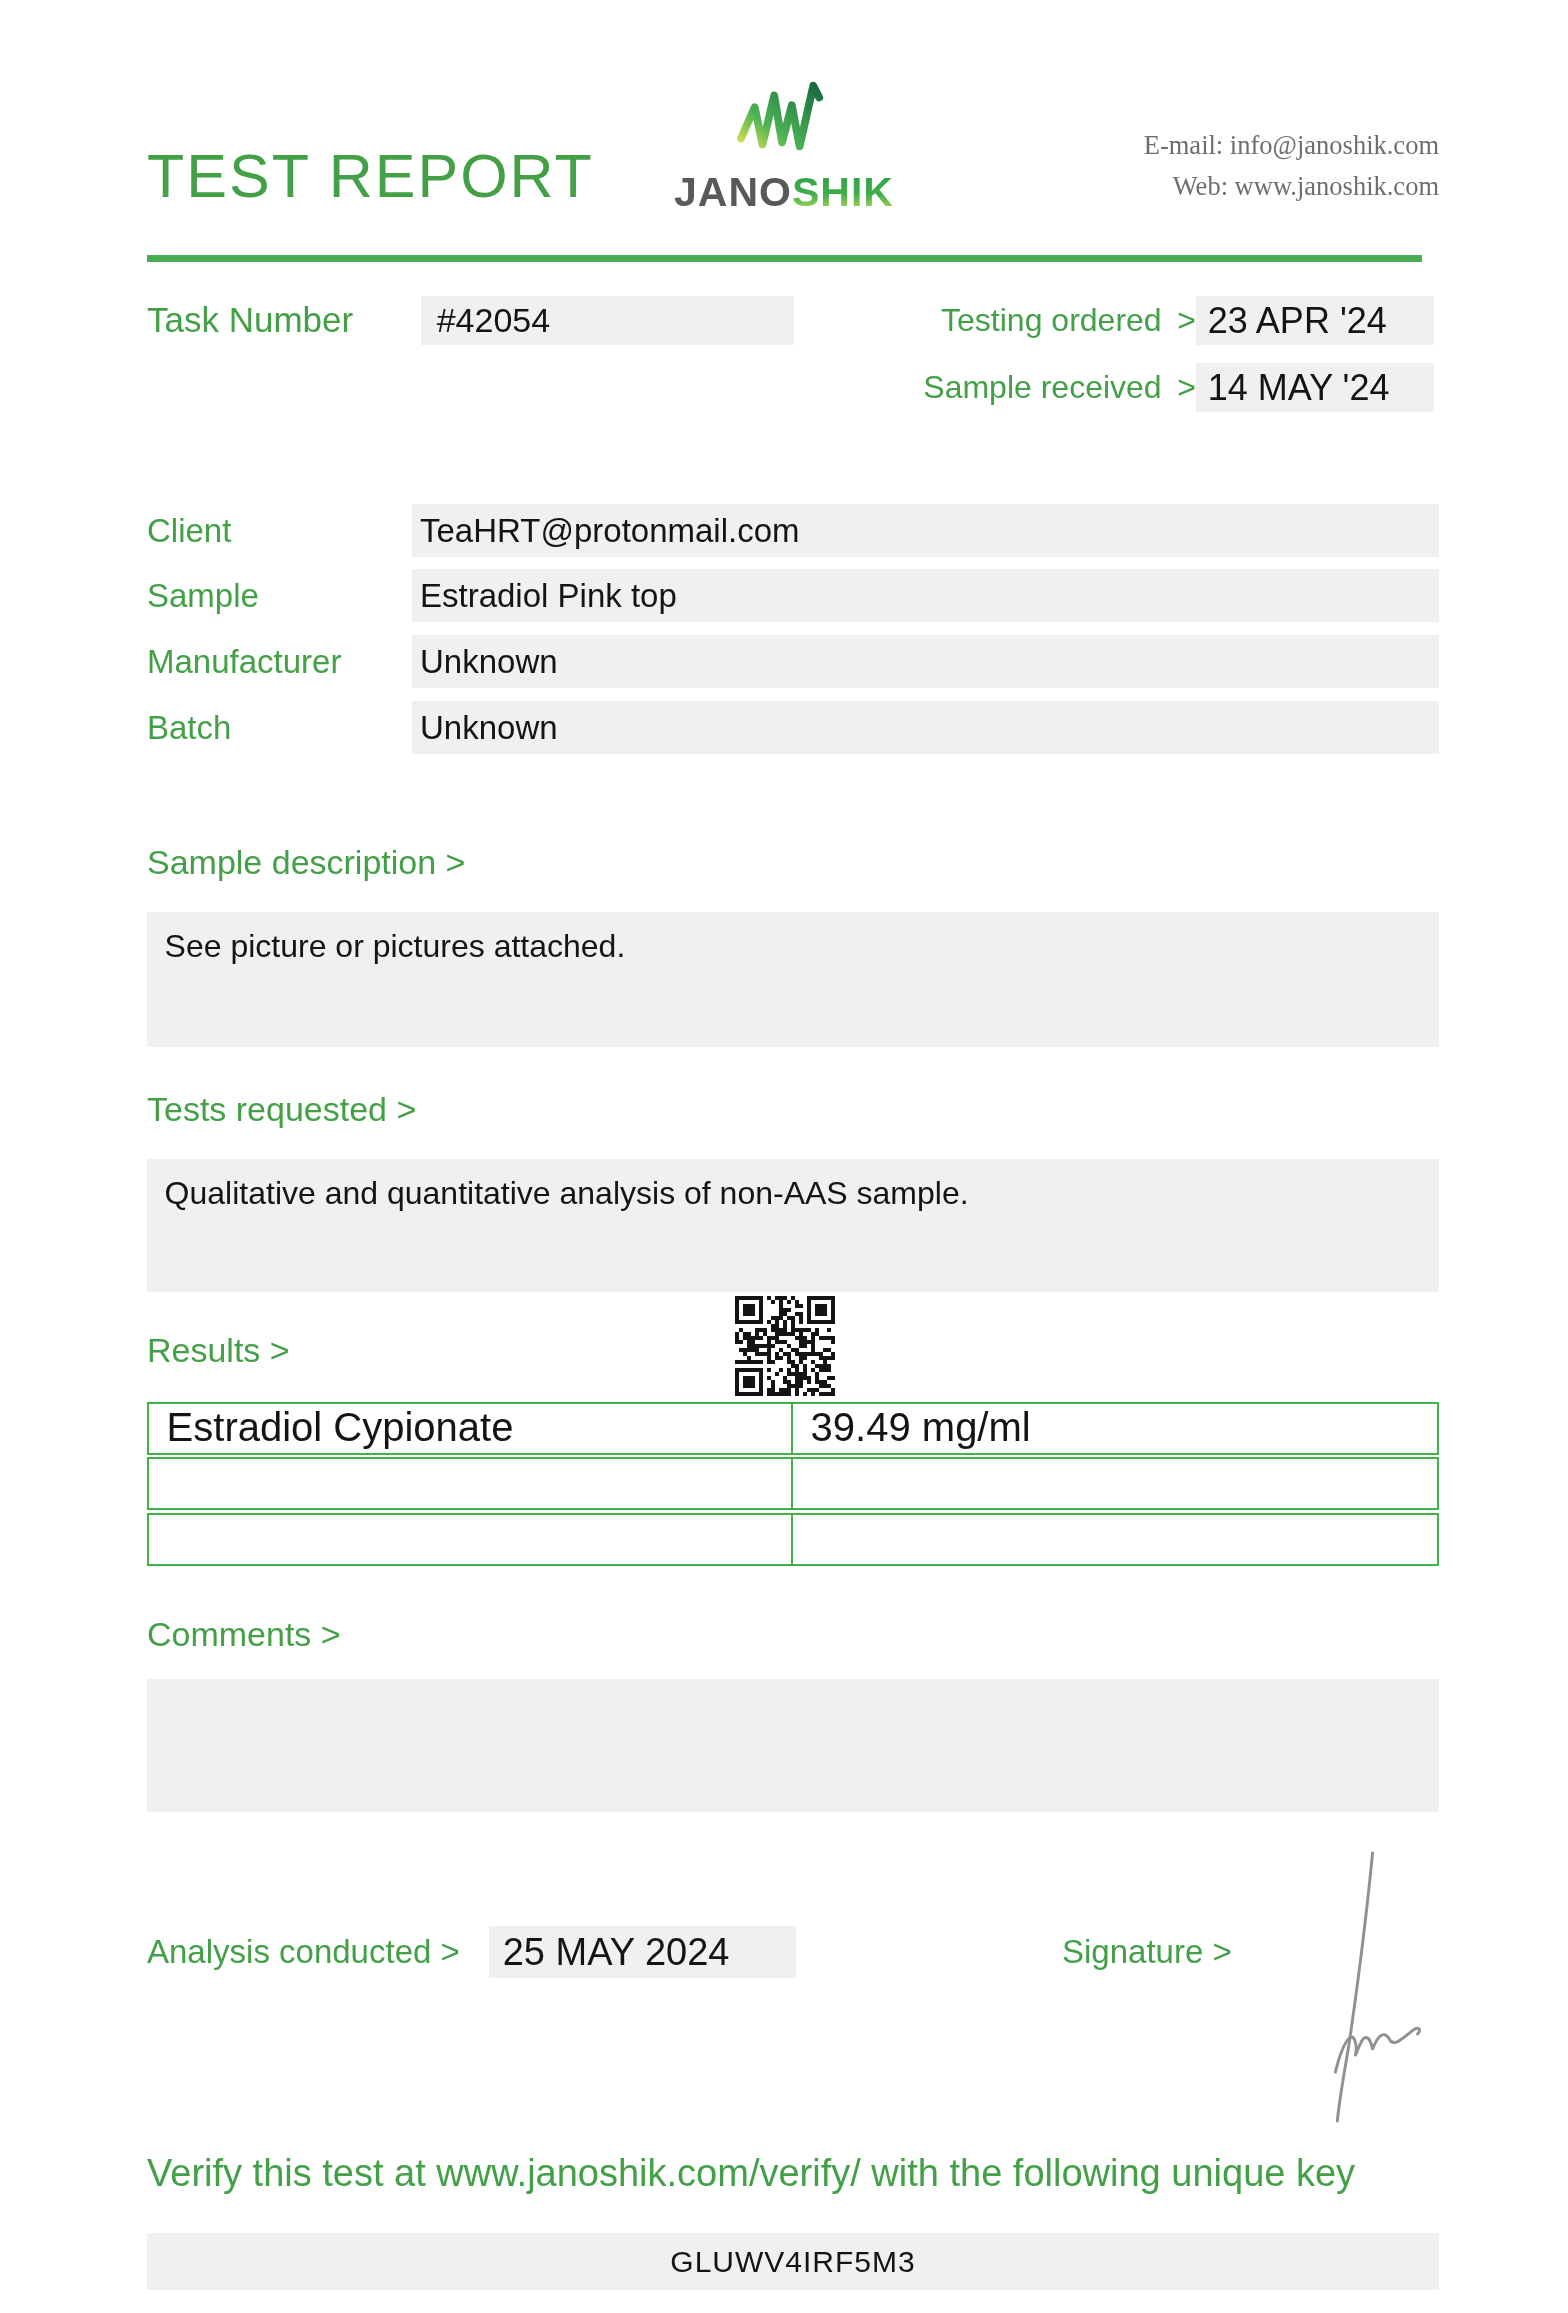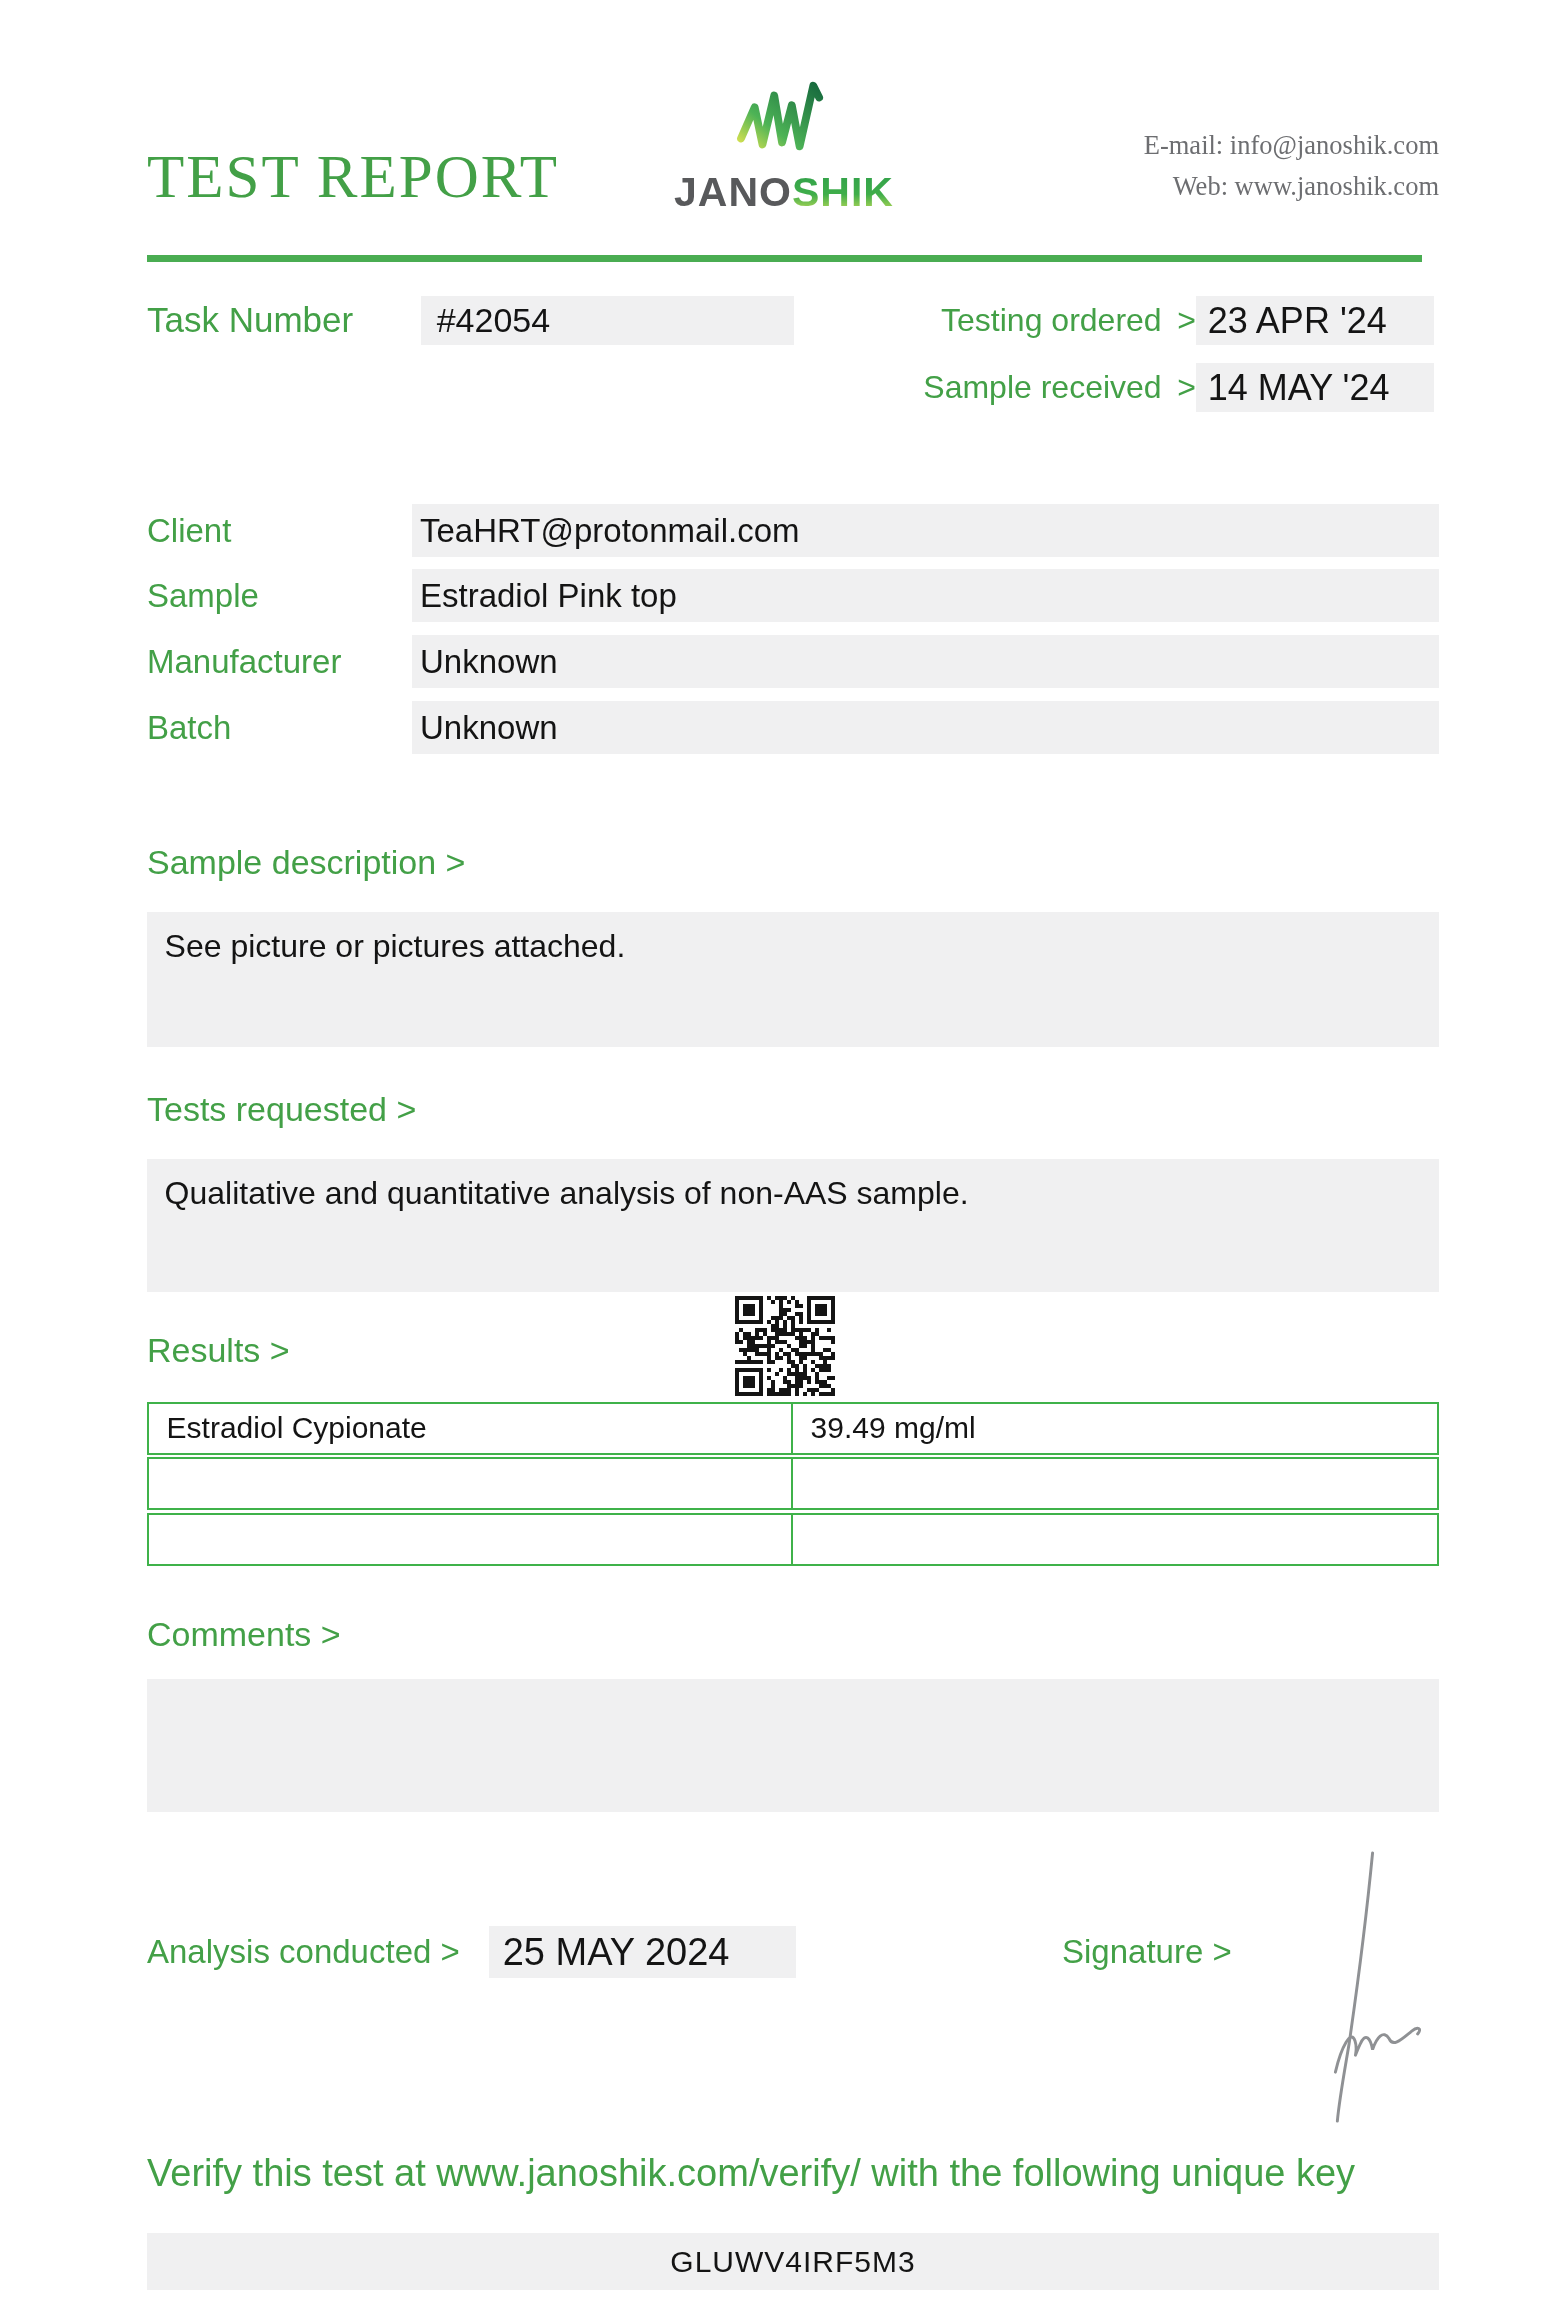--- a/index.html
+++ b/index.html
@@ -20,21 +20,21 @@
     font-family:"Liberation Sans","DejaVu Sans",sans-serif;
     color:var(--ink);
     overflow:hidden;
   }
   .abs{position:absolute;}
   .graybox{background:var(--box-gray);}
 
   .report-title{
     left:147px;top:143px;
     font-size:61px;line-height:67px;letter-spacing:2px;
-    color:var(--green);font-weight:400;white-space:nowrap;font-family:Liberation Serif, serif;
+    color:var(--green);font-weight:400;white-space:nowrap;
   }
   .logo-icon{left:735px;top:78px;width:96px;height:84px;}
   .brand-name{
     left:674px;top:169px;width:220px;text-align:left;
     font-size:41px;font-weight:bold;letter-spacing:1px;white-space:nowrap;
   }
   .brand-jano{color:var(--logo-gray);}
   .brand-shik{
     background:linear-gradient(to bottom,#2f9e4a 0%,#3fae4a 55%,#cfe05a 100%);
     -webkit-background-clip:text;background-clip:text;color:transparent;
@@ -68,21 +68,21 @@
   .box-tests{top:1159px;height:133px;}
   .box-comments{top:1679px;height:133px;}
 
   .qr{left:735px;top:1296px;width:100px;height:100px;}
 
   .result-row{
     left:147px;width:1292px;height:53px;box-sizing:border-box;
     border:2.9px solid var(--table-green);background:#fff;display:flex;
   }
   .rrow-0{top:1402px;} .rrow-1{top:1457px;} .rrow-2{top:1513px;}
-  .cell{height:100%;line-height:47px;font-size:30px;padding-left:17.6px;box-sizing:border-box;white-space:nowrap;overflow:hidden;}
+  .cell{height:100%;line-height:47px;font-size:40px;padding-left:17.6px;box-sizing:border-box;white-space:nowrap;overflow:hidden;}
   .cell-substance{width:644px;border-right:2.9px solid var(--table-green);}
   .cell-result{flex:1;}
 
   .analysis-label{left:147px;top:1926px;height:52px;line-height:52px;font-size:33px;color:var(--green);white-space:nowrap;}
   .analysis-value{left:489px;top:1926px;width:307px;height:52px;line-height:52px;font-size:38px;padding-left:13.7px;box-sizing:border-box;white-space:nowrap;}
   .signature-label{left:1062px;top:1926px;height:52px;line-height:52px;font-size:33px;color:var(--green);white-space:nowrap;}
   .signature-image{left:1308px;top:1845px;width:137px;height:279px;}
 
   .verify-heading{left:147px;top:2152px;width:1294px;font-size:38px;color:var(--green);white-space:nowrap;}
   .unique-key-box{left:147px;top:2233px;width:1292px;height:57px;line-height:57px;text-align:center;font-size:30px;letter-spacing:1px;}

